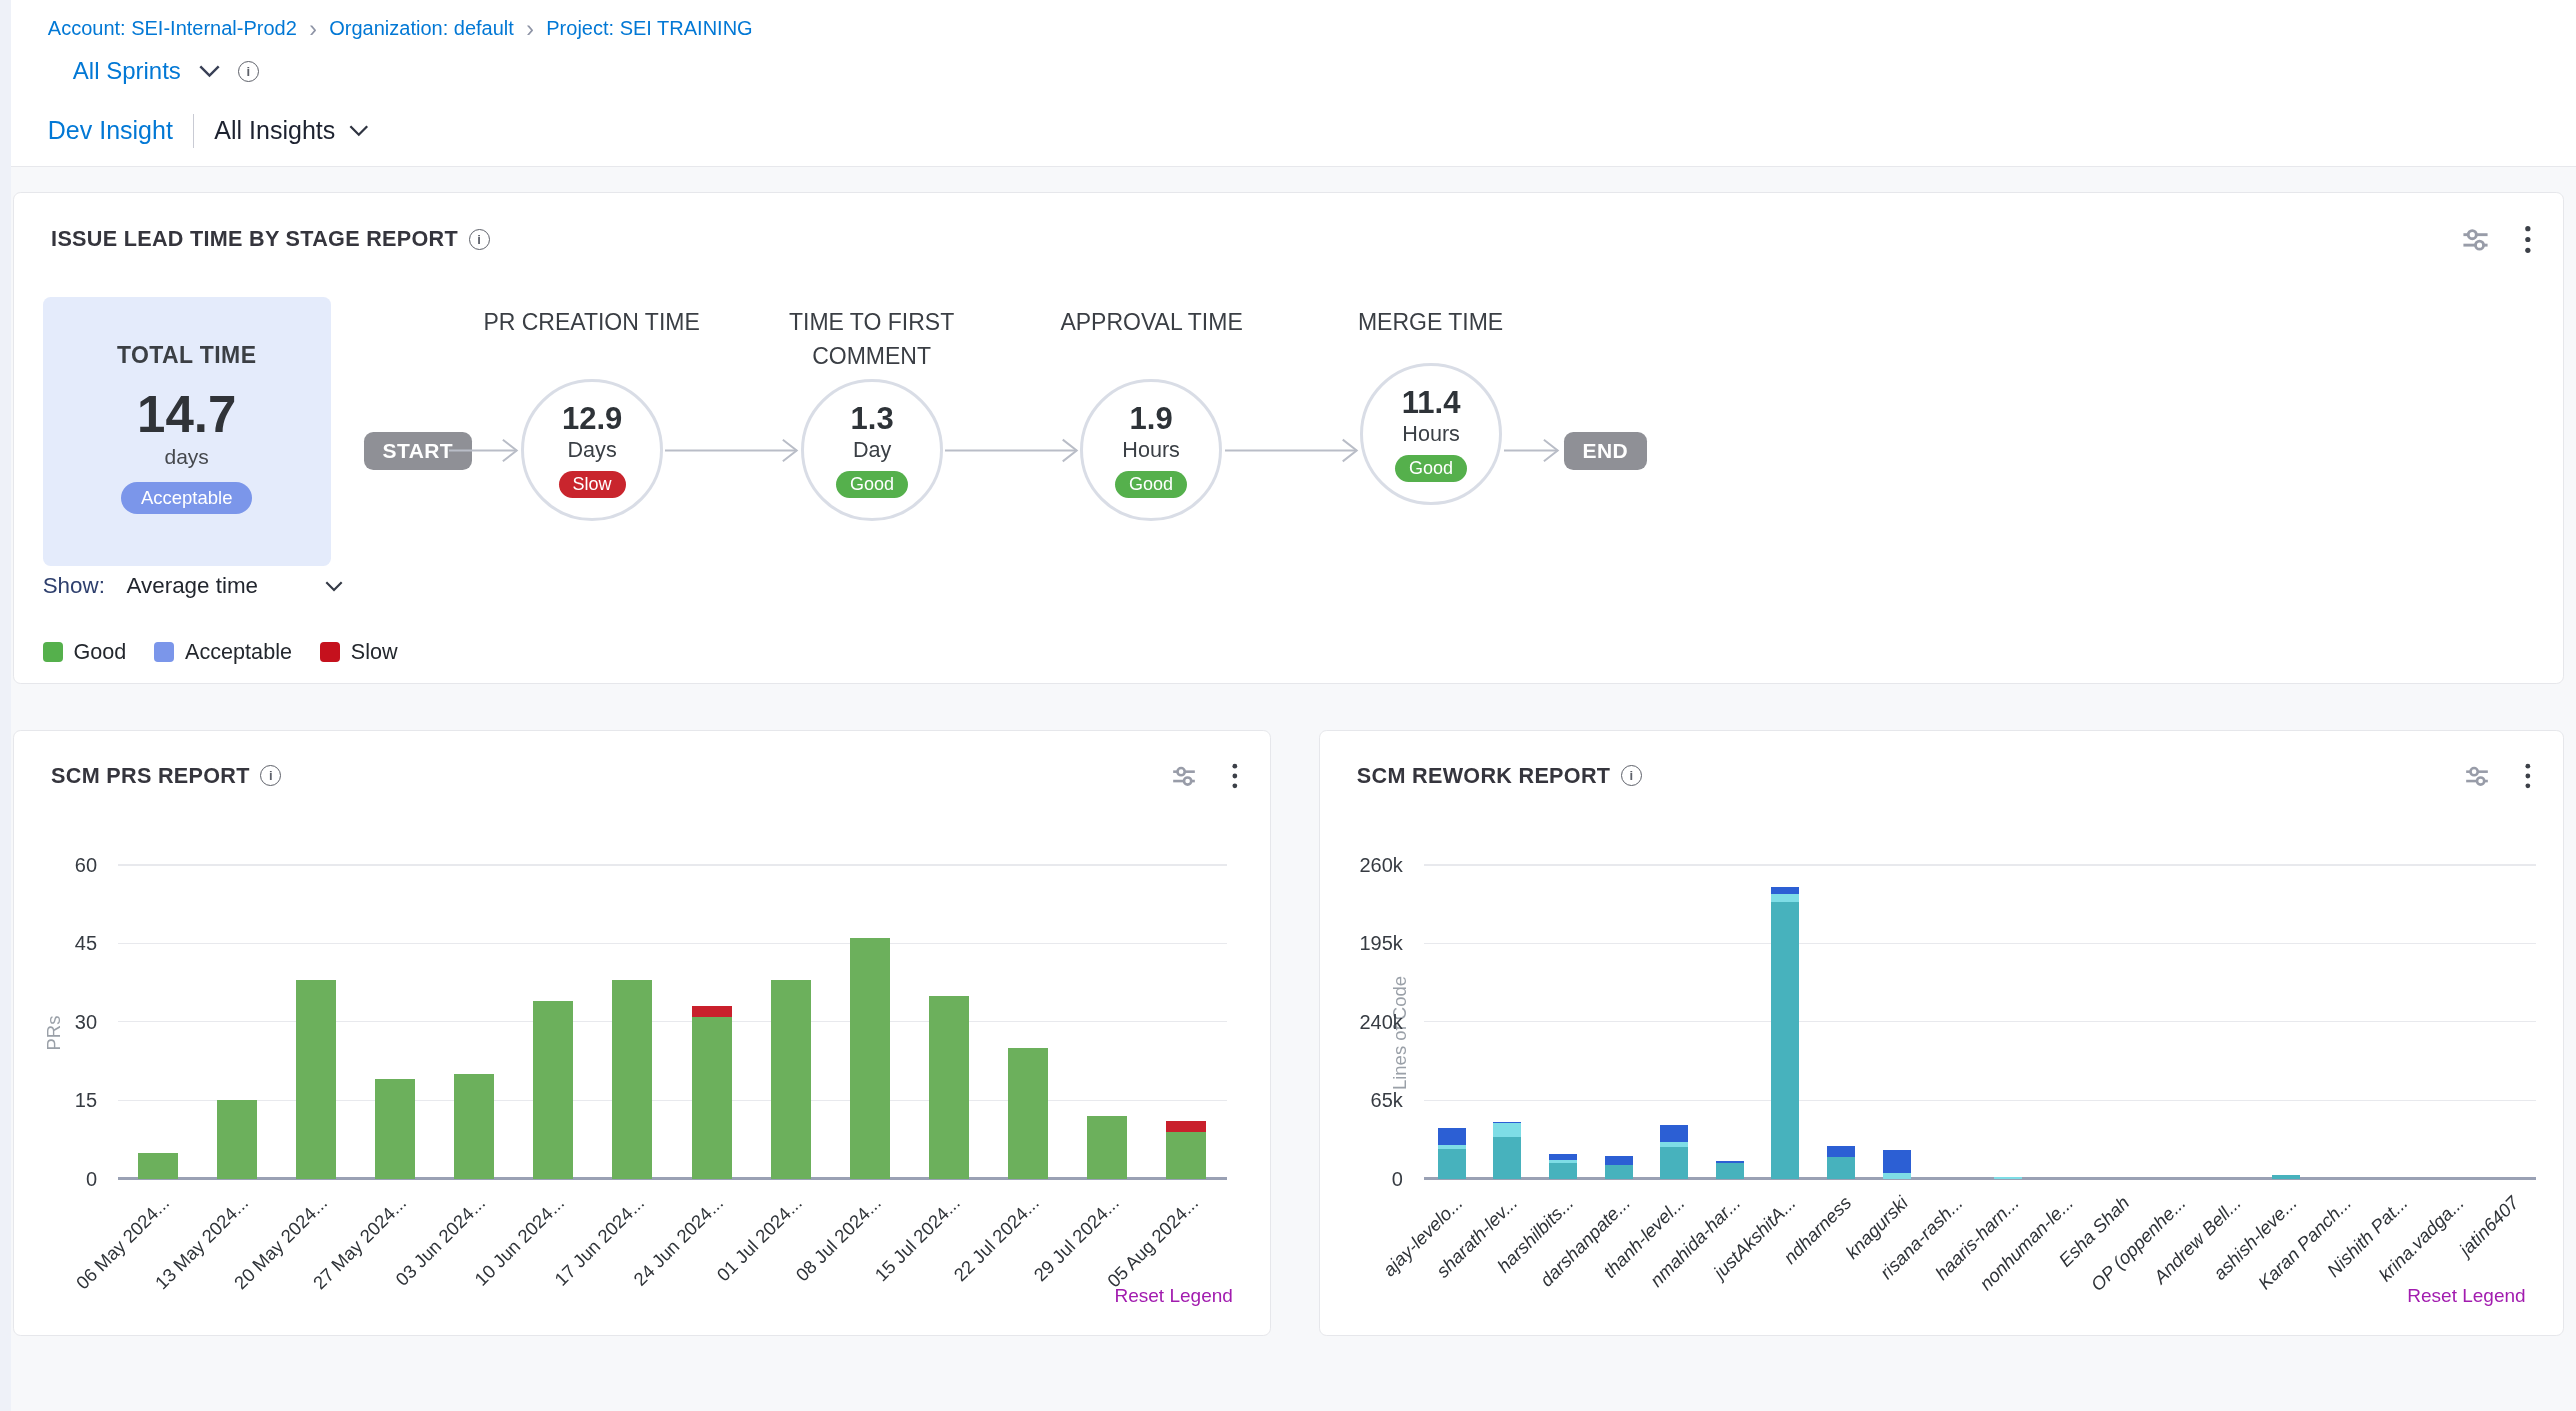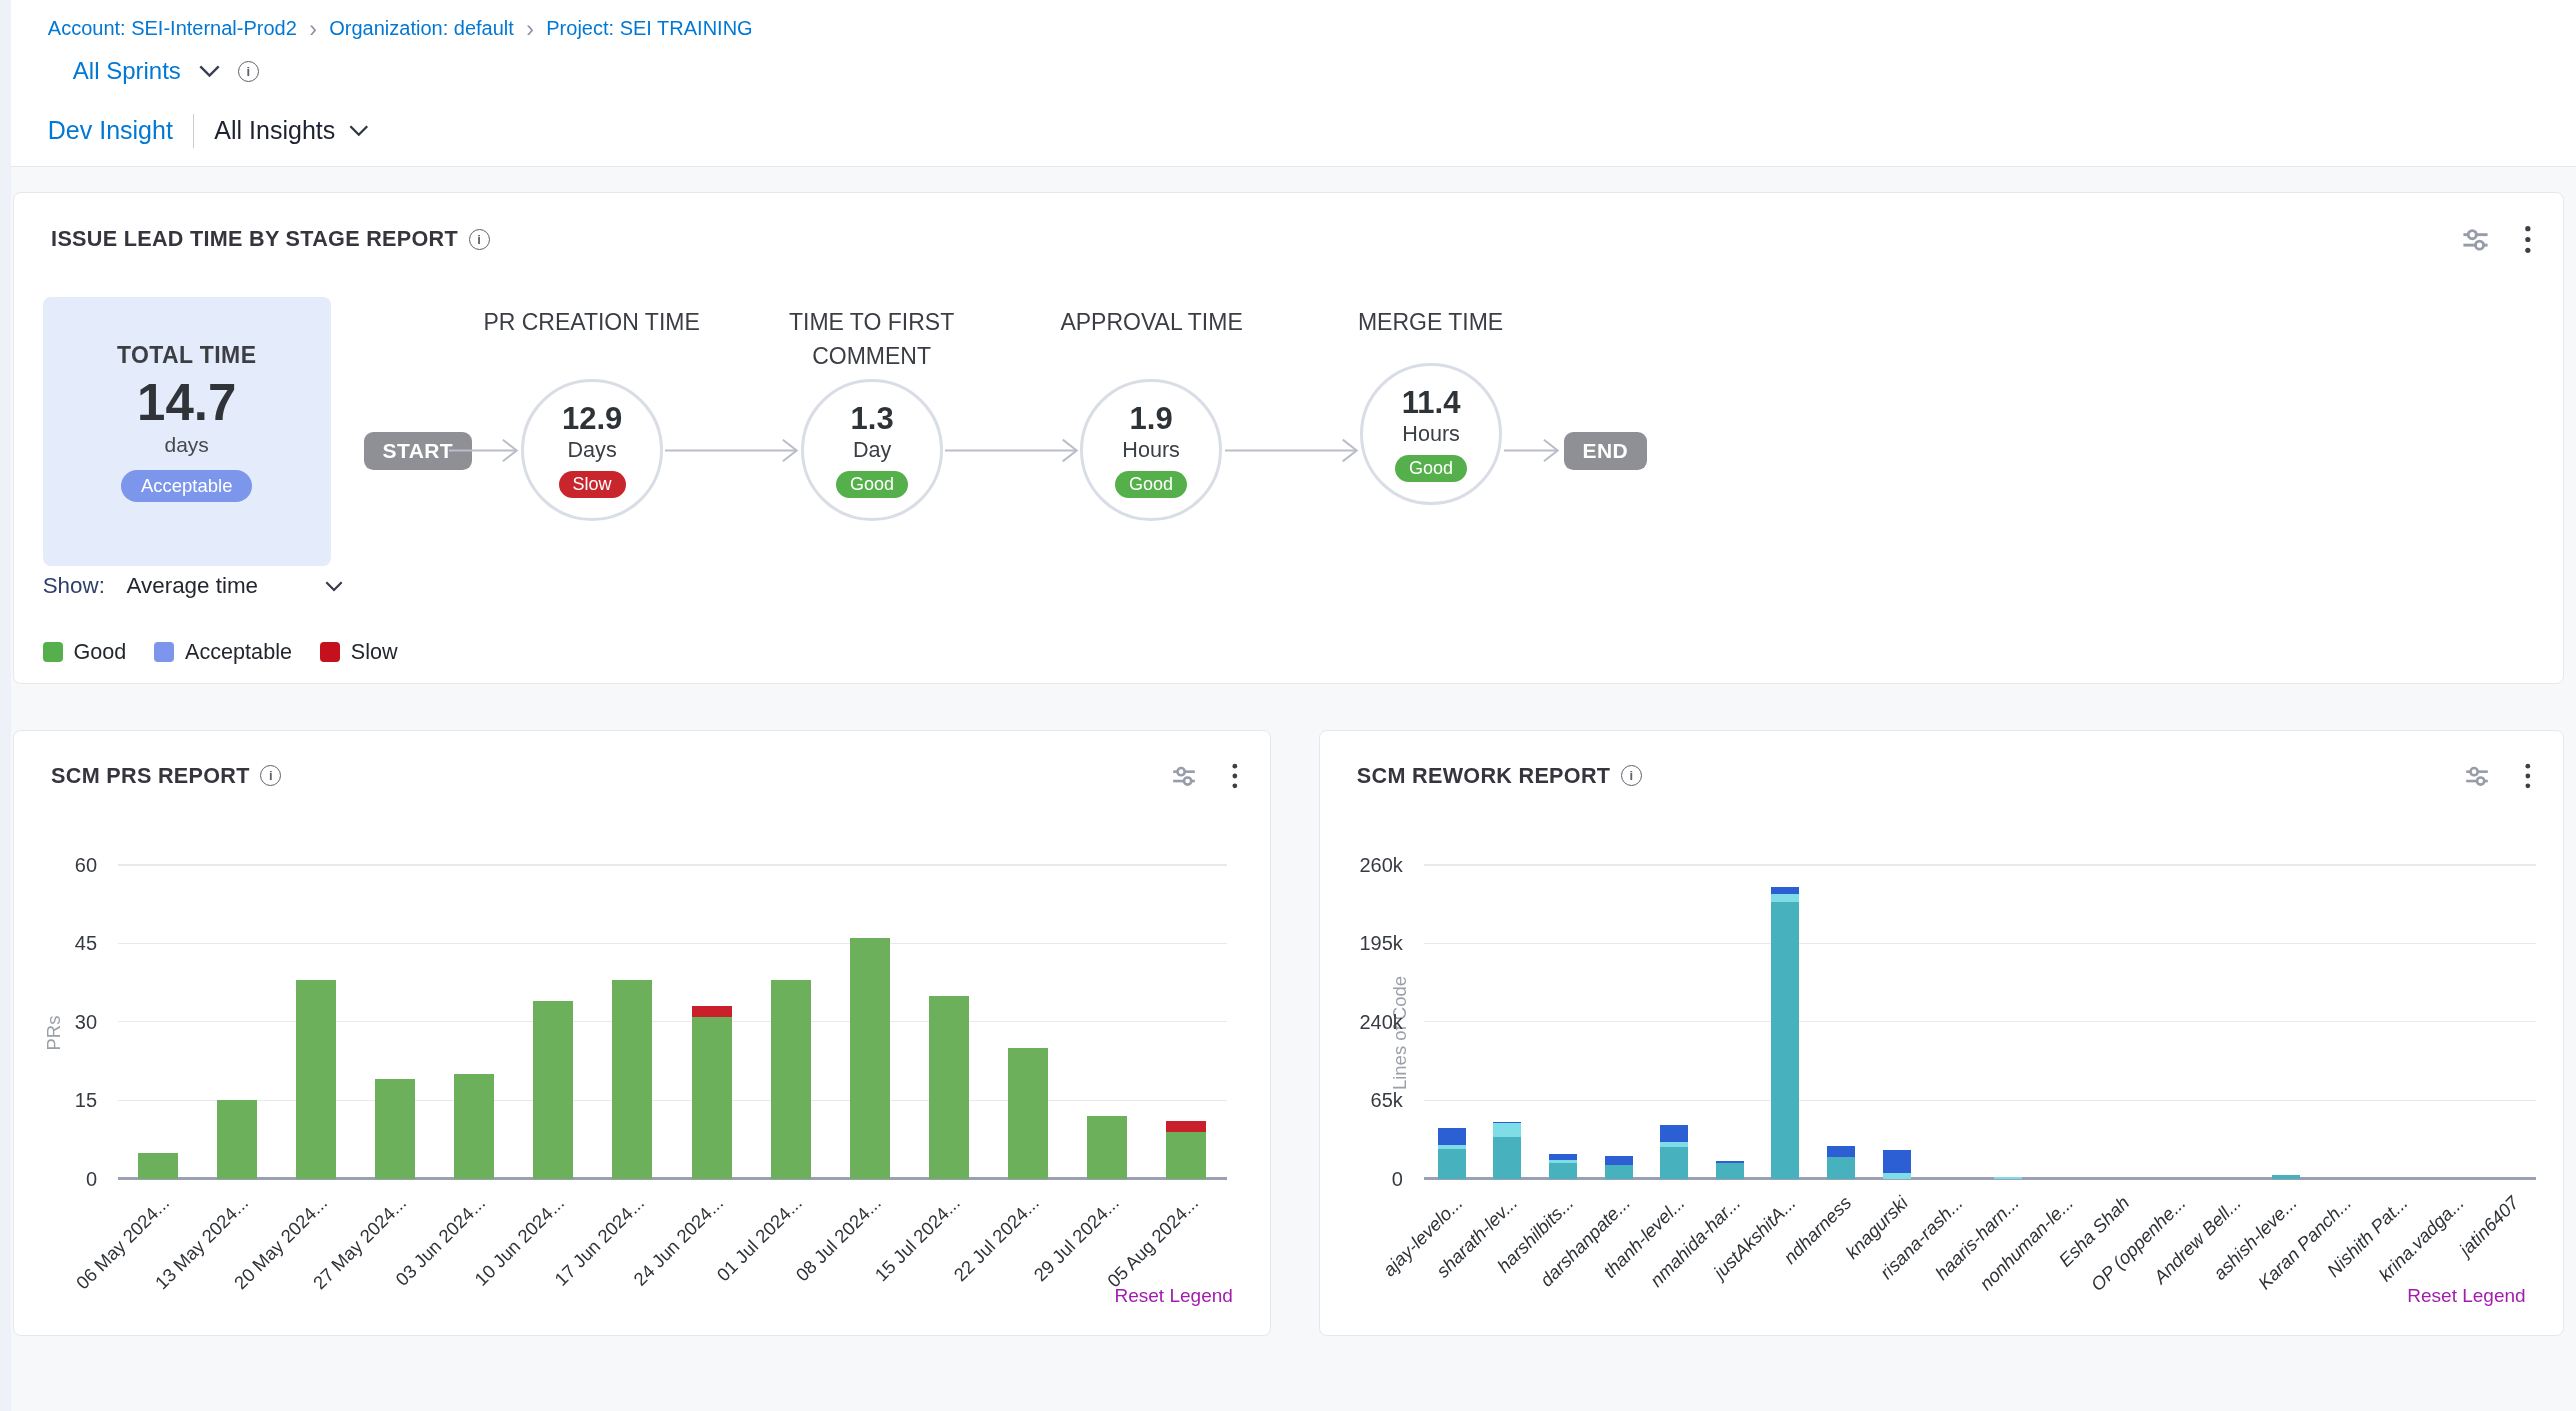--- a/index.html
+++ b/index.html
@@ -25,21 +25,21 @@
   .panel-head { position: absolute; top: 31px; left: 37px; right: 31px; display: flex; align-items: center; }
   .panel-title { font-size: 21.6px; font-weight: 700; color: #35353d; letter-spacing: 0.3px; display: flex; align-items: center; gap: 10.8px; }
   .head-icons { margin-left: auto; display: flex; align-items: center; gap: 34px; }
   .info-icon { width: 21px; height: 21px; border: 1.9px solid #5d6069; border-radius: 50%;
     display: inline-flex; align-items: center; justify-content: center;
     font-size: 13px; font-weight: 600; color: #5d6069; line-height: 1; }
   .lead-panel { height: 492px; }
   .total-card { position: absolute; left: 28.6px; top: 104px; width: 288px; height: 269px; background: #e4ebfb;
     border-radius: 7.7px; display: flex; flex-direction: column; align-items: center; padding-top: 45px; }
   .total-label { font-size: 23px; font-weight: 700; color: #3b3f44; letter-spacing: 0.4px; }
-  .total-value { font-size: 51px; font-weight: 600; color: #303338; margin-top: 4px; }
+  .total-value { font-size: 51px; font-weight: 600; color: #303338; margin-top: 16px; }
   .total-unit { font-size: 21px; color: #45484d; margin-top: 1.5px; }
   .badge { border-radius: 771px; color: #fff; font-size: 18.5px; font-weight: 500; padding: 5.4px 20px; margin-top: 12.4px; }
   .pill { position: absolute; background: #8f9096; color: #fff; font-size: 21px; font-weight: 600;
     padding: 7px 18.5px; border-radius: 9.3px; letter-spacing: 0.4px; }
   .stage-title { position: absolute; width: 247px; text-align: center; font-size: 23px; font-weight: 500;
     color: #3a3e44; line-height: 34px; }
   .stage-circle { position: absolute; width: 142px; height: 142px; border: 3.9px solid #d9dde6; border-radius: 50%;
     background: #fff; display: flex; flex-direction: column; align-items: center; justify-content: center; cursor: pointer; }
   .stage-value { font-size: 31px; font-weight: 600; color: #2e3338; }
   .stage-unit { font-size: 21.6px; color: #3a3f45; margin-top: 0px; }

